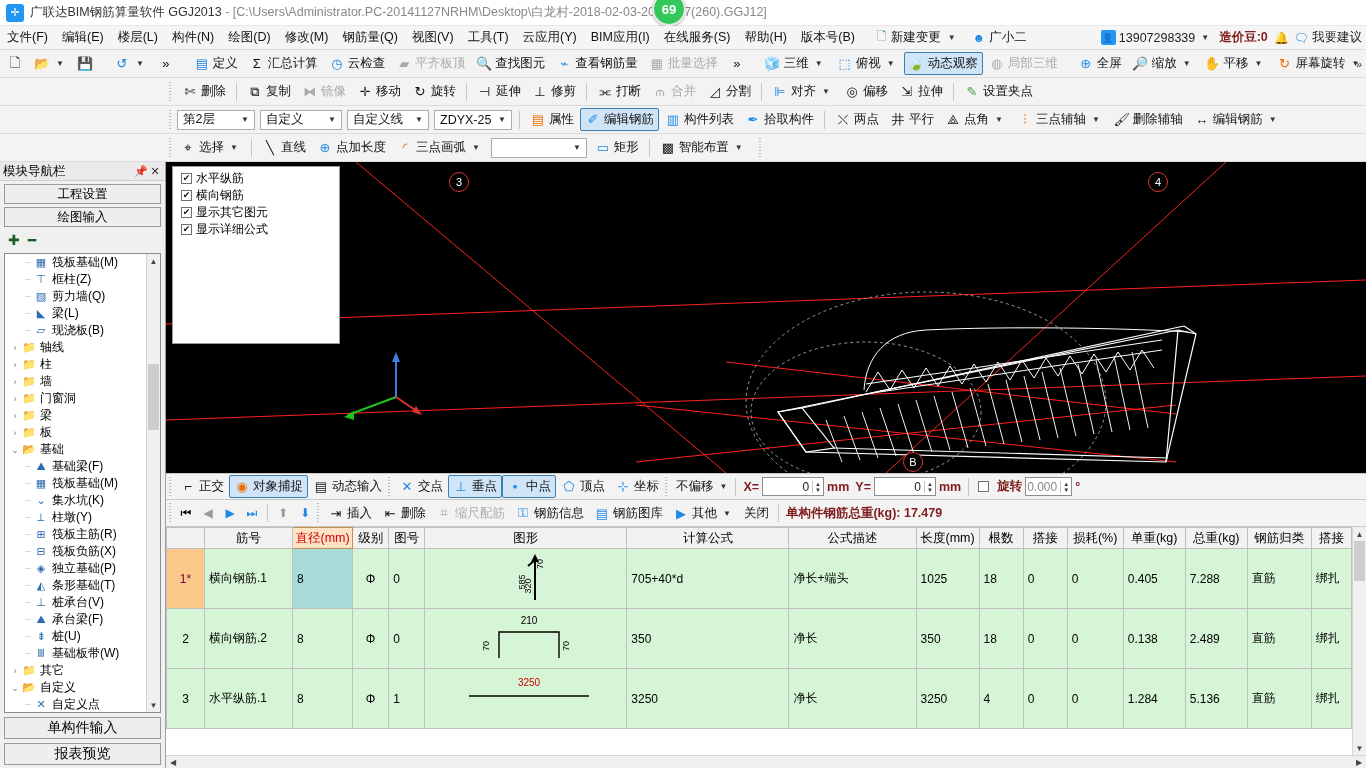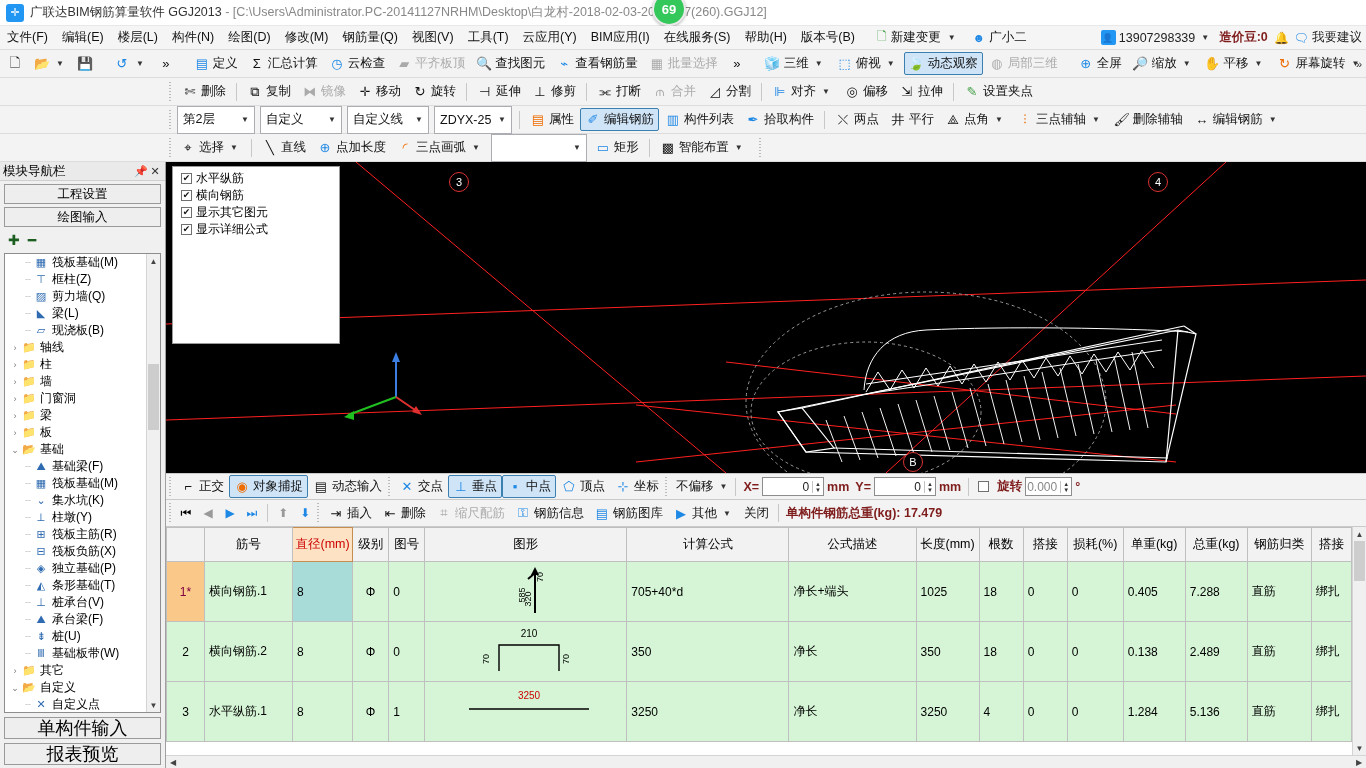--- a/index.html
+++ b/index.html
@@ -74,21 +74,21 @@
   .tb-ic { width: 16px; height: 16px; display:flex; align-items:center; justify-content:center; font-size: 13px; flex:none; }
   .tb-sep { width: 1px; height: 18px; background: #c8c8c8; margin: 0 4px; }
   .tb-grip { width: 5px; height: 20px; margin-right:2px;
     background-image: repeating-linear-gradient(to bottom,#bbb 0 1px,transparent 1px 3px);
     background-size: 2px 100%; background-repeat: no-repeat; background-position: 1px 0; flex: none; }
   .tb-caret { font-size: 8px; color: #333; padding: 0 3px; }
   .tb-chev { position:absolute; right:4px; font-size:11px; color:#333; }
 
   
   .tb-combo {
-    height: 28px; border: 1px solid #abadb3; background: #fff;
+    height: 20px; border: 1px solid #abadb3; background: #fff;
     display: flex; align-items: center; padding: 0 2px 0 5px;
     font-size: 12.5px; color: #111; margin: 0 2px; justify-content: space-between;
   }
   .tb-combo .cv { flex: 1; white-space: nowrap; overflow: hidden; }
   .tb-combo .cb { width: 14px; text-align: center; font-size: 8px; color: #333; }
 
   
   .body-row { display: flex; height: 607px; }
 
   
@@ -116,21 +116,21 @@
   .tnode { display: flex; align-items: center; height: 17px; padding-left: 2px; font-size: 12px; white-space: nowrap; }
   .tw { width: 12px; text-align:center; color:#777; font-size: 9px; flex:none; }
   .tdots { width: 10px; flex: none; color:#bbb; font-size:10px; text-align:center;}
   .tico { width: 16px; height: 14px; flex:none; display:flex; align-items:center; justify-content:center; font-size: 11px; }
   .folder { color: #e8b13a; }
   .tlbl { padding-left: 3px; }
   .tree-sb { position:absolute; top:0; right:0; width:14px; bottom:0; background:#f0f0f0; border-left:1px solid #d4d4d4;}
   .tree-sb .arr { height:14px; display:flex;align-items:center;justify-content:center;font-size:8px;color:#444;background:#f0f0f0;}
   .tree-sb .thumb { position:absolute; top:110px; left:1px; right:1px; height:66px; background:#cdcdcd; }
   .sb-bottom-btn { margin: 4px 4px 0 4px; height: 22px; background: #eeeeee; border: 1px solid #9a9a9a;
-                   display:flex; align-items:center; justify-content:center; font-size:18px; }
+                   display:flex; align-items:center; justify-content:center; font-size:14px; }
 
   
   .main { flex: 1; display: flex; flex-direction: column; }
 
   
   .viewport { position: relative; height: 311px; background: #000; overflow: hidden; }
   .vp-panel {
     position: absolute; left: 6px; top: 4px; width: 168px; height: 178px;
     background: #fff; border: 1px solid #9a9a9a;
   }
@@ -158,21 +158,21 @@
   .rebar-tb { height: 27px; background: #f3f3f3; border-bottom: 1px solid #c9c9c9;
               display:flex; align-items:center; padding-left:2px;}
   .nav-ic { width: 22px; height: 21px; display:flex; align-items:center; justify-content:center; font-size:12px; }
 
   
   .tablewrap { flex: 1; display: flex; background: #fff; overflow: hidden; }
   .tbl { flex: 1; overflow: hidden; }
   table { border-collapse: collapse; width: 100%; table-layout: fixed; }
   th {
     background: #f2f2f2; border: 1px solid #bfbfbf; font-weight: normal;
-    font-size: 12.5px; height: 34px; color: #000; padding: 0 2px;
+    font-size: 12.5px; height: 21px; color: #000; padding: 0 2px;
   }
   th.hl { background: #fde3c4; color: #cc0000; border: 1px solid #c58d4e; }
   td { border: 1px solid #bfbfbf; font-size: 12px; color: #000; padding: 0 4px; height: 60px; vertical-align: middle; }
   tr.r td { background: #d6f5d6; }
   td.rowhdr { background:#f3f3f3; text-align:center; }
   td.rowhdr.sel { background:#fac98a; color:#800040; }
   td.selcell { background:#a8dcd8 !important; }
   .cellfig { position: relative; height: 54px; }
   .vscroll { width: 14px; background: #f0f0f0; border-left: 1px solid #d4d4d4; position: relative; }
   .vscroll .arr { height:14px; display:flex;align-items:center;justify-content:center;font-size:8px;color:#444;}

